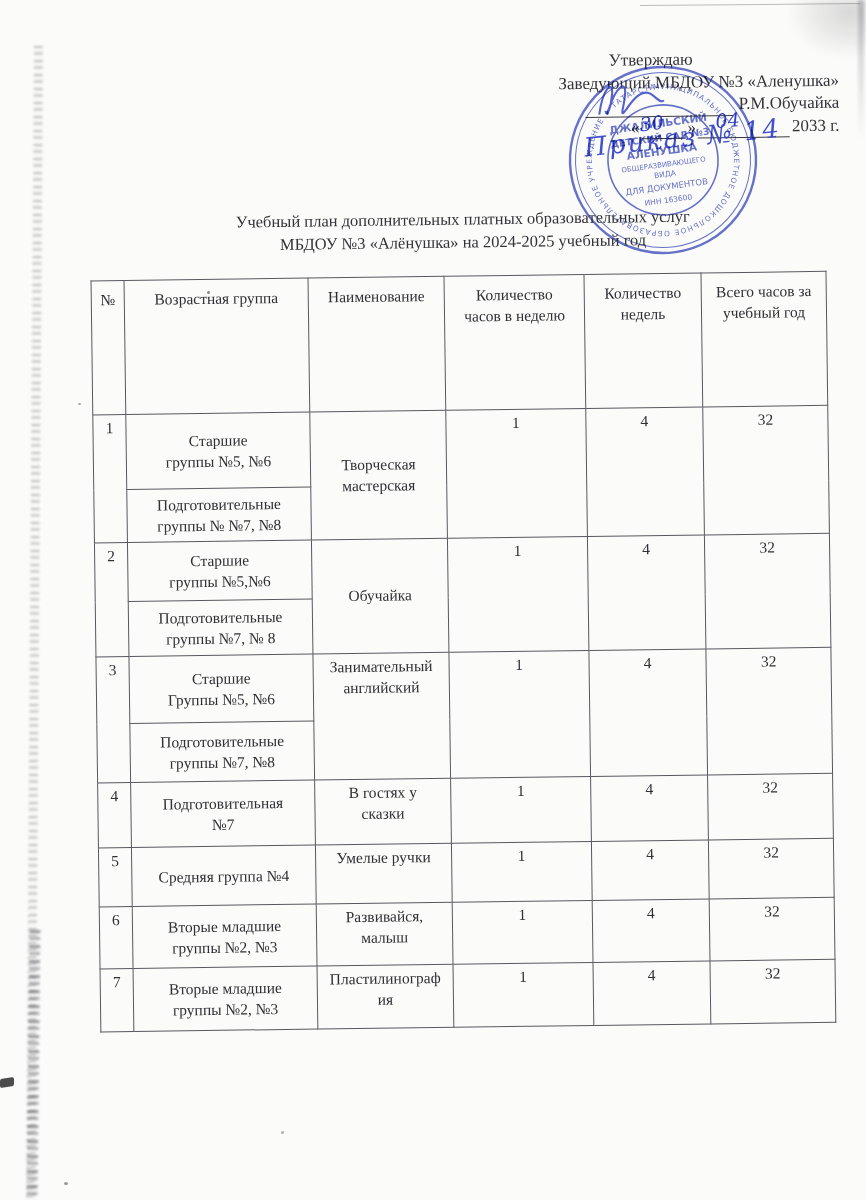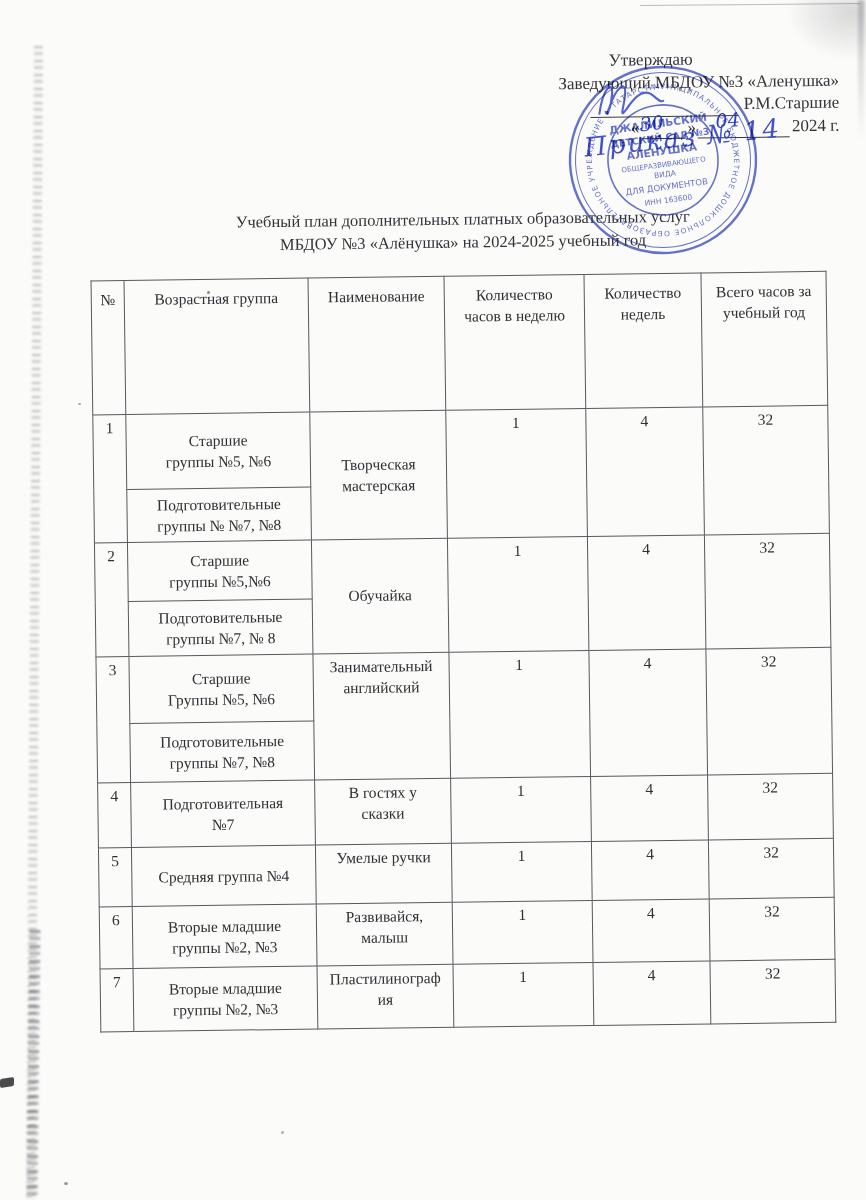--- a/index.html
+++ b/index.html
@@ -117,32 +117,32 @@
 <div class="speck s3"></div>
 <div class="speck s4"></div>
 
 <div class="sheet-content">
 
   <div class="approval">
     <div class="l1">Утверждаю</div>
     <div class="l2">Заведующий МБДОУ №3 «Аленушка»</div>
     <div class="l3">
       <span class="uline sig-space"></span>
-      <span>Р.М.Старшие</span>
+      <span>Р.М.Обучайка</span>
     </div>
     <div class="l4">
       <span>«</span>
       <span class="uline day-space">
         <span class="ink hw-day">30</span>
       </span>
       <span>»</span>
       <span class="uline month-space">
         <span class="ink hw-month">04</span>
       </span>
-      <span>2024 г.</span>
+      <span>2033 г.</span>
     </div>
   </div>
 
   <svg class="hw-signature" width="74" height="44" viewBox="0 0 74 44">
     <path d="M6,36 C10,10 20,2 19,16 C18,32 10,44 16,30 C23,10 33,2 32,16 C31,30 25,42 33,32 C41,20 50,12 58,17 C63,20 66,26 70,24" fill="none" stroke="#2e3ec5" stroke-width="2.1" stroke-linecap="round" opacity=".9"></path>
   </svg>
   <div class="ink hw-order">Приказ № 14</div>
 
   <svg class="stamp" viewBox="0 0 198 198">
     <g fill="none" stroke="#4353bd">

